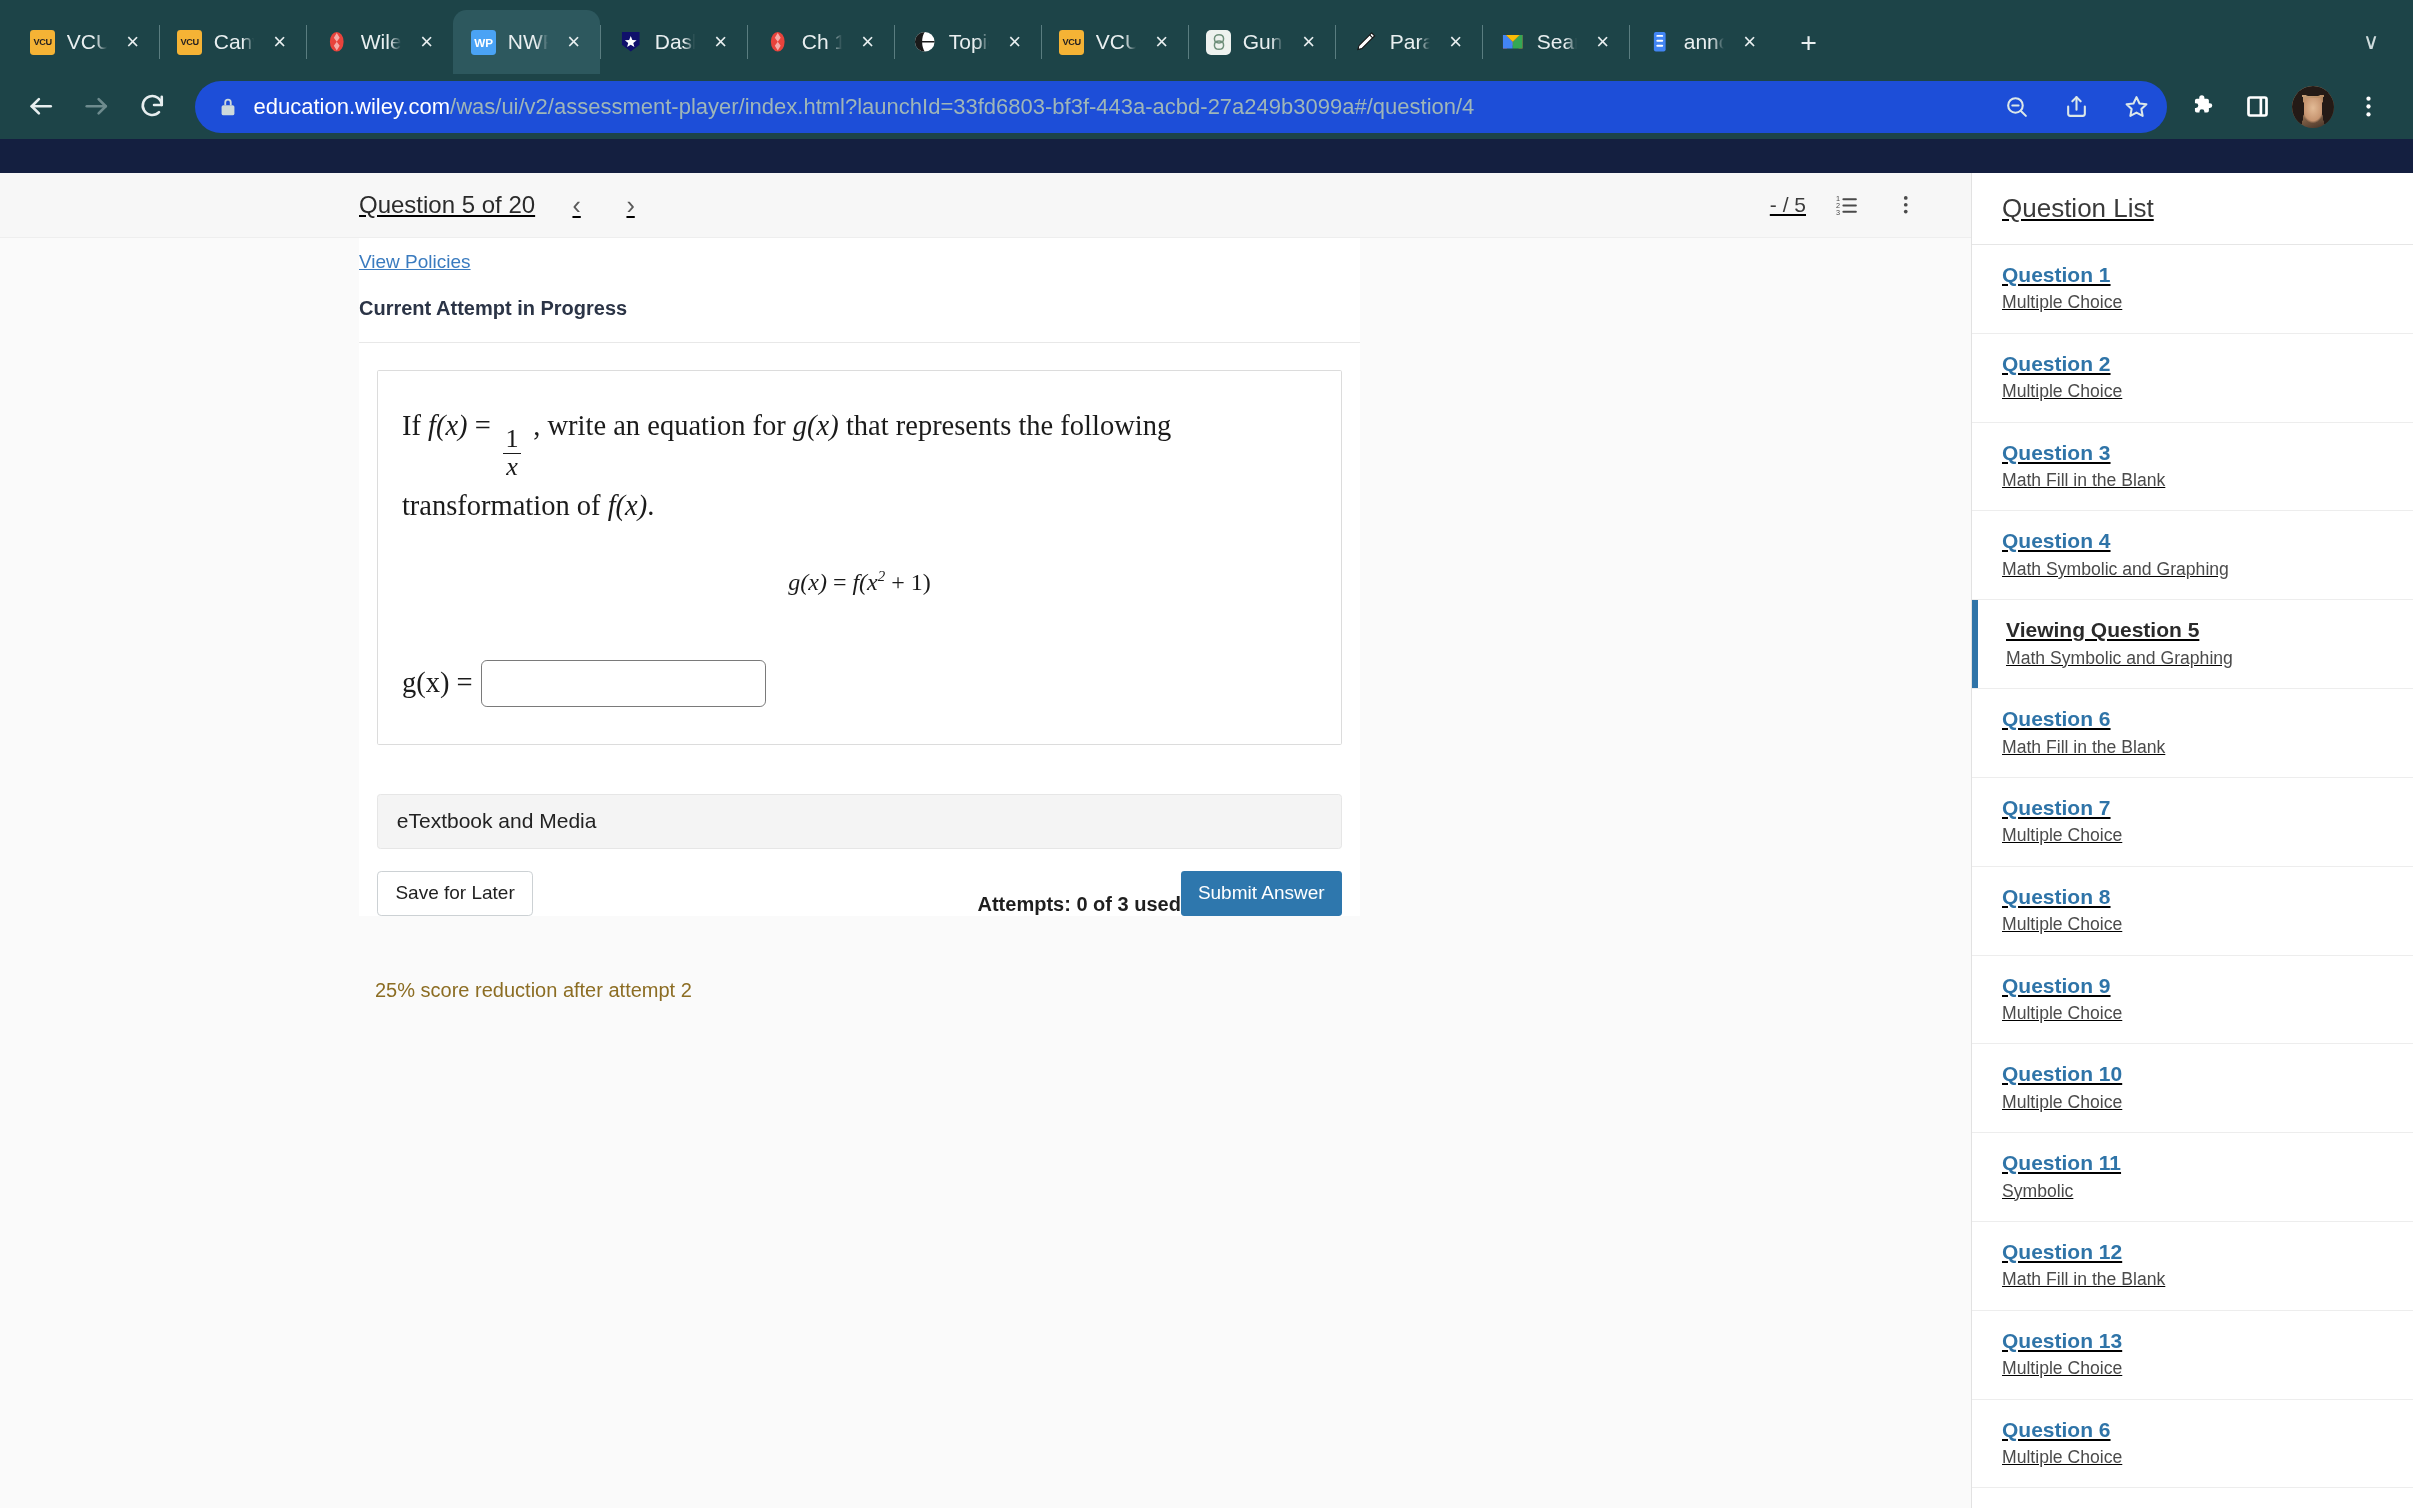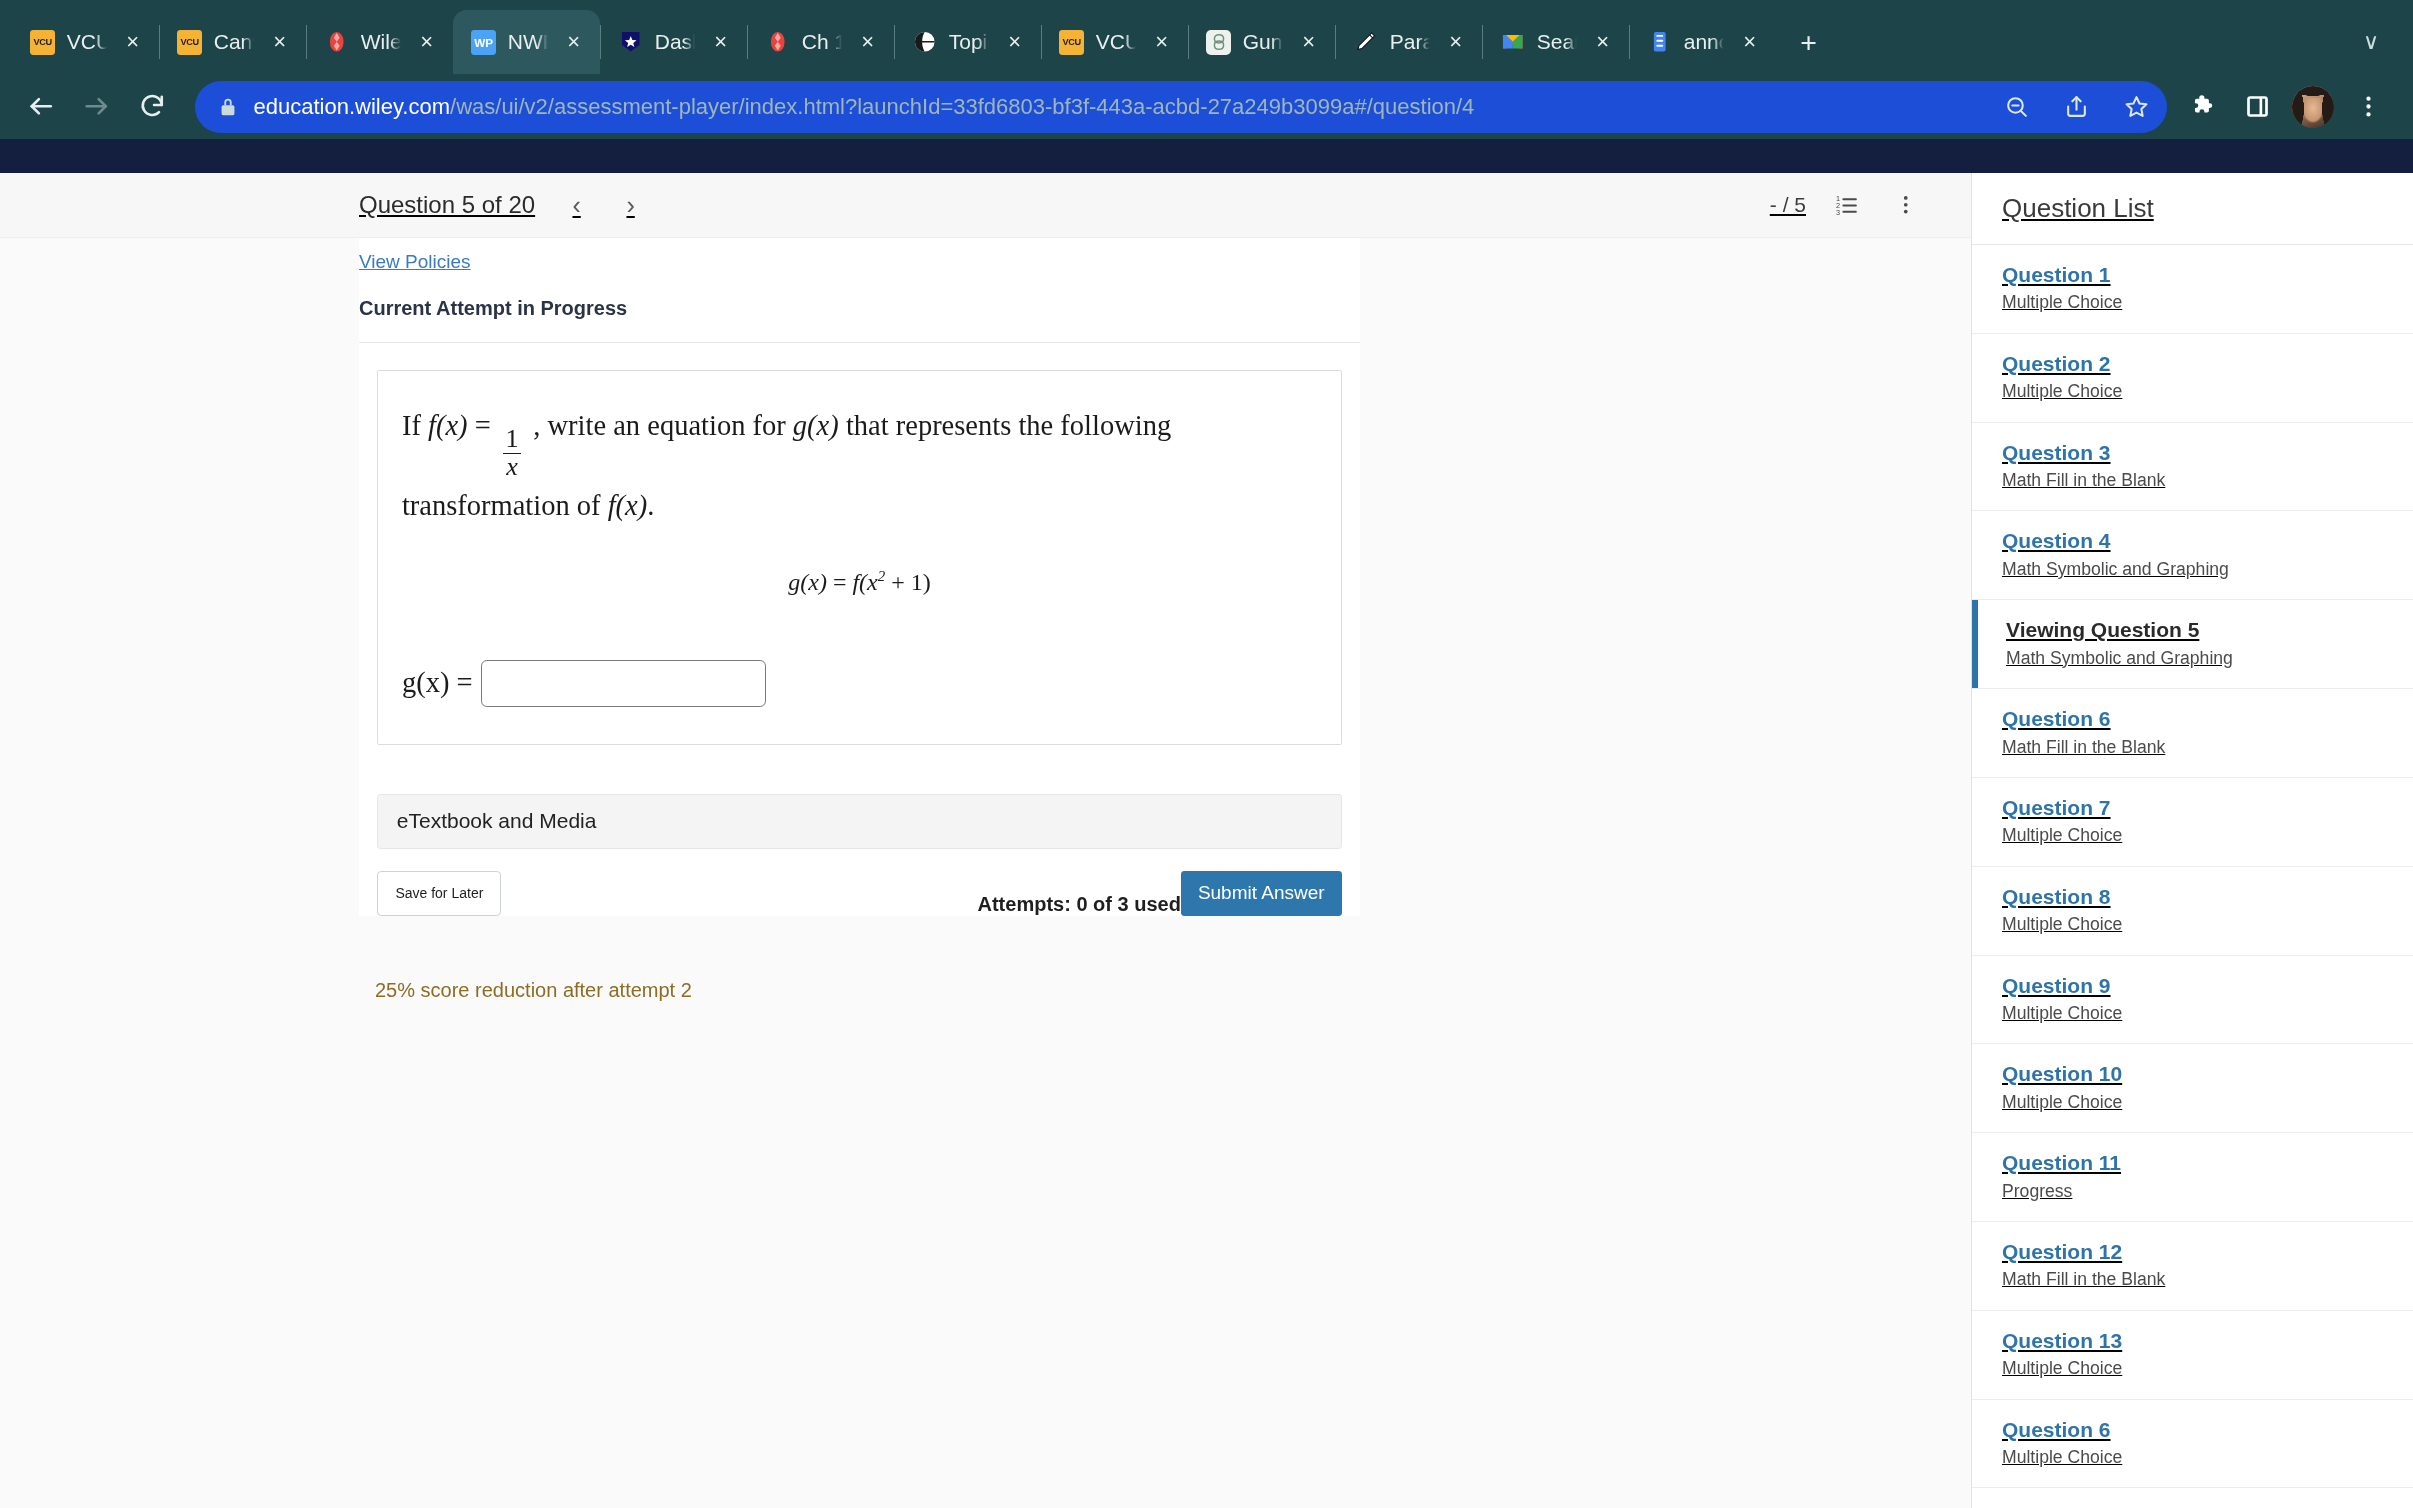--- a/index.html
+++ b/index.html
@@ -278,21 +278,21 @@
   #action-row {
     margin: 22px 18.4px 0 18.4px;
     display: flex; align-items: center;
   }
   #save-later-btn {
     height: 45px;
     padding: 0 17px;
     background: #fff;
     border: 0.8px solid #ccd1d4;
     border-radius: 4.2px;
-    font-size: 14px;
+    font-size: 19px;
     color: #1f1f1f;
     font-family: "Liberation Sans", sans-serif;
   }
   #action-right { margin-left: auto; display: flex; align-items: flex-end; gap: 0; }
   #attempts-text { font-size: 20px; color: #1f1f1f; font-weight: bold; }
   #submit-btn {
     height: 45px;
     padding: 0 17px;
     background: #2e77ad;
     border: none;
@@ -666,21 +666,21 @@
           <div class="q-item">
             <div class="q-name">Question 9</div>
             <div class="q-type">Multiple Choice</div>
           </div>
           <div class="q-item">
             <div class="q-name">Question 10</div>
             <div class="q-type">Multiple Choice</div>
           </div>
           <div class="q-item">
             <div class="q-name">Question 11</div>
-            <div class="q-type">Progress</div>
+            <div class="q-type">Symbolic</div>
           </div>
           <div class="q-item">
             <div class="q-name">Question 12</div>
             <div class="q-type">Math Fill in the Blank</div>
           </div>
           <div class="q-item">
             <div class="q-name">Question 13</div>
             <div class="q-type">Multiple Choice</div>
           </div>
           <div class="q-item">

